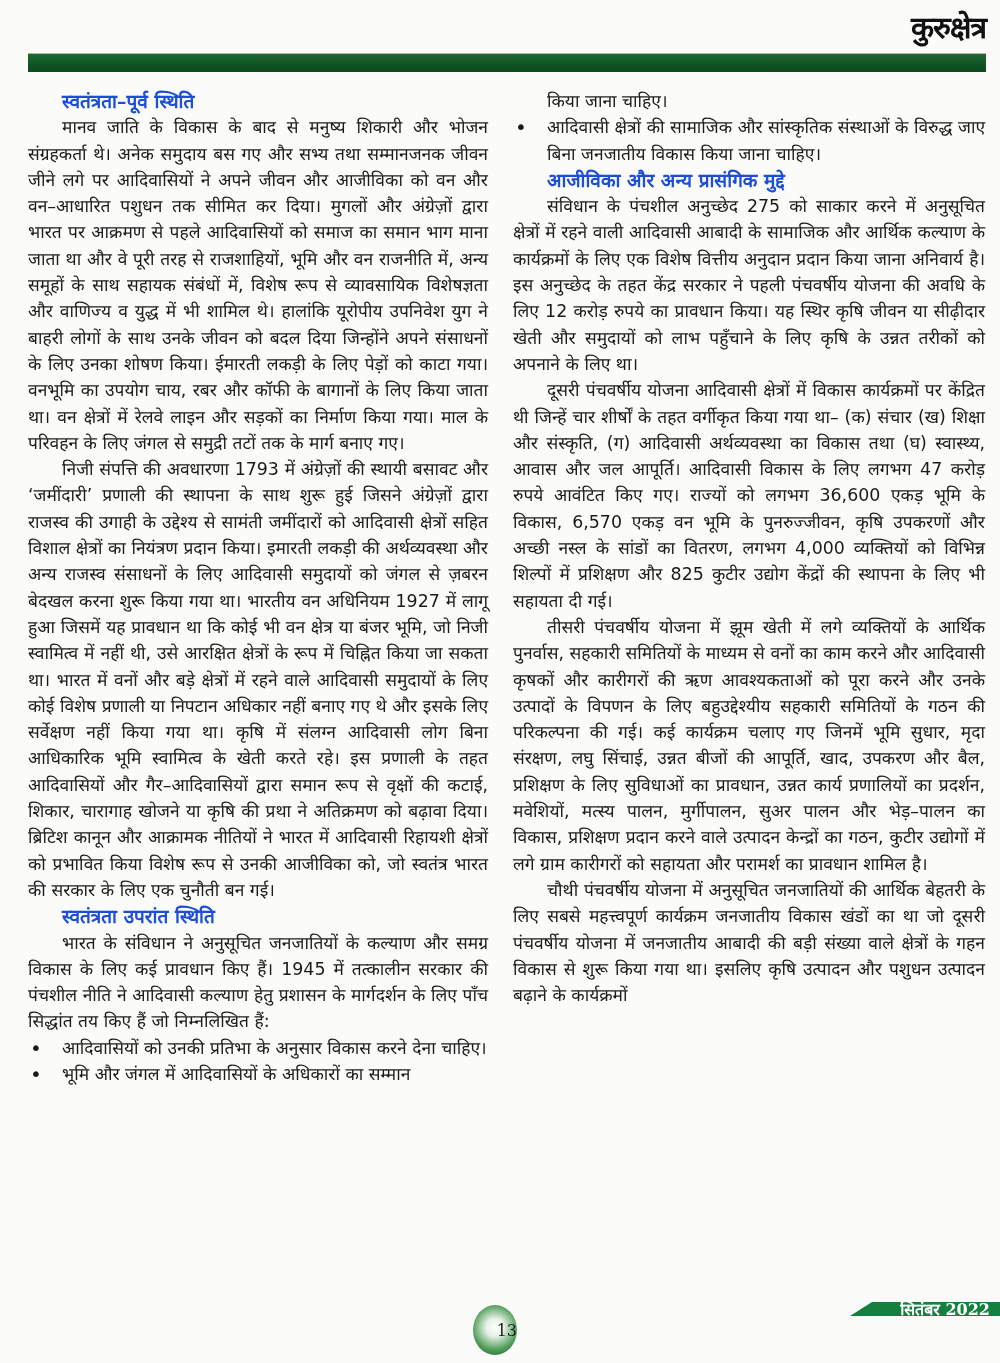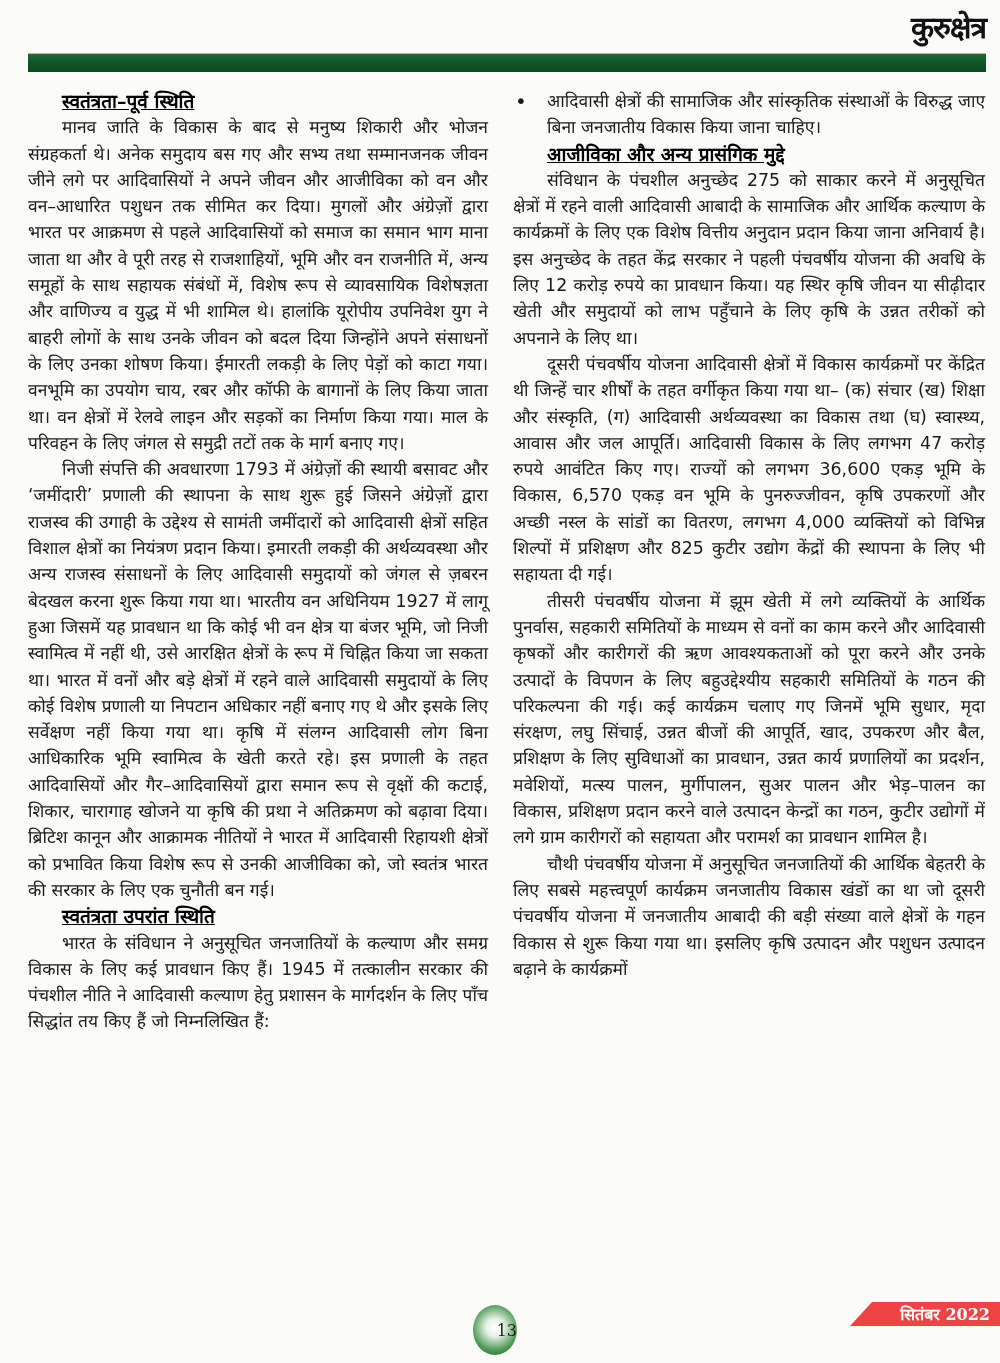--- a/index.html
+++ b/index.html
@@ -7,51 +7,56 @@
   body { position: relative; font-family: "DejaVu Sans", sans-serif; color: #1a1a1a; }
 
   .masthead { position: absolute; top: 6px; right: 14px; font-family: "DejaVu Serif", serif; font-size: 30px; font-weight: bold; color: #111; letter-spacing: -1px; text-align: right; }
   .green-bar { position: absolute; top: 53px; left: 28px; width: 958px; height: 19px;
     background: linear-gradient(180deg, #1d6b33 0%, #0f5425 55%, #0c4a20 100%); border-top: 1px solid #b8c94a; }
 
   .col { position: absolute; top: 88px; font-size: 17.4px; line-height: 26.3px; text-align: justify; }
   .col-left { left: 28px; width: 460px; }
   .col-right { left: 513px; width: 472px; }
 
-  .heading { font-family: "DejaVu Serif", serif; font-weight: bold; color: #000000; font-size: 19px; line-height: 26.3px; padding-left: 34px; text-decoration: underline; }
+  .heading { font-family: "DejaVu Serif", serif; font-weight: bold; color: #1d4ed8; font-size: 19px; line-height: 26.3px; padding-left: 34px; }
   .para { text-indent: 34px; }
   .bullets { list-style: none; }
   .bullets li { position: relative; padding-left: 34px; }
   .bullets li::before { content: "\2022"; position: absolute; left: 2px; top: 0; font-size: 20px; }
   .cont { padding-left: 34px; }
 
   .page-num { position: absolute; left: 473px; top: 1305px; width: 44px; height: 50px; border-radius: 50%;
     background: radial-gradient(circle at 50% 45%, #ffffff 0%, #e7f2e7 25%, #4d9a55 65%, #1a5a25 100%);
     display: flex; align-items: center; justify-content: flex-end;
     font-family: "DejaVu Serif", serif; font-size: 16px; color: #1a1a1a; }
-  .date-tab { position: absolute; right: 0; top: 1302px; width: 150px; height: 24px; background: #ef4444;
+  .date-tab { position: absolute; right: 0; top: 1302px; width: 150px; height: 14px; background: #15803d;
     clip-path: polygon(22px 0, 100% 0, 100% 100%, 0 100%);
     color: #fff; font-family: "DejaVu Serif", serif; font-weight: bold; font-size: 16px;
     display: flex; align-items: center; justify-content: flex-end; padding-right: 10px; }
 </style>
 </head>
 <body>
 
 <div class="masthead">कुरुक्षेत्र</div>
 <div class="green-bar"></div>
 
 <div class="col col-left">
   <div class="heading">स्वतंत्रता–पूर्व स्थिति</div>
   <p class="para">मानव जाति के विकास के बाद से मनुष्य शिकारी और भोजन संग्रहकर्ता थे। अनेक समुदाय बस गए और सभ्य तथा सम्मानजनक जीवन जीने लगे पर आदिवासियों ने अपने जीवन और आजीविका को वन और वन–आधारित पशुधन तक सीमित कर दिया। मुगलों और अंग्रेज़ों द्वारा भारत पर आक्रमण से पहले आदिवासियों को समाज का समान भाग माना जाता था और वे पूरी तरह से राजशाहियों, भूमि और वन राजनीति में, अन्य समूहों के साथ सहायक संबंधों में, विशेष रूप से व्यावसायिक विशेषज्ञता और वाणिज्य व युद्ध में भी शामिल थे। हालांकि यूरोपीय उपनिवेश युग ने बाहरी लोगों के साथ उनके जीवन को बदल दिया जिन्होंने अपने संसाधनों के लिए उनका शोषण किया। ईमारती लकड़ी के लिए पेड़ों को काटा गया। वनभूमि का उपयोग चाय, रबर और कॉफी के बागानों के लिए किया जाता था। वन क्षेत्रों में रेलवे लाइन और सड़कों का निर्माण किया गया। माल के परिवहन के लिए जंगल से समुद्री तटों तक के मार्ग बनाए गए।</p>
   <p class="para">निजी संपत्ति की अवधारणा 1793 में अंग्रेज़ों की स्थायी बसावट और ‘जमींदारी’ प्रणाली की स्थापना के साथ शुरू हुई जिसने अंग्रेज़ों द्वारा राजस्व की उगाही के उद्देश्य से सामंती जमींदारों को आदिवासी क्षेत्रों सहित विशाल क्षेत्रों का नियंत्रण प्रदान किया। इमारती लकड़ी की अर्थव्यवस्था और अन्य राजस्व संसाधनों के लिए आदिवासी समुदायों को जंगल से ज़बरन बेदखल करना शुरू किया गया था। भारतीय वन अधिनियम 1927 में लागू हुआ जिसमें यह प्रावधान था कि कोई भी वन क्षेत्र या बंजर भूमि, जो निजी स्वामित्व में नहीं थी, उसे आरक्षित क्षेत्रों के रूप में चिह्नित किया जा सकता था। भारत में वनों और बड़े क्षेत्रों में रहने वाले आदिवासी समुदायों के लिए कोई विशेष प्रणाली या निपटान अधिकार नहीं बनाए गए थे और इसके लिए सर्वेक्षण नहीं किया गया था। कृषि में संलग्न आदिवासी लोग बिना आधिकारिक भूमि स्वामित्व के खेती करते रहे। इस प्रणाली के तहत आदिवासियों और गैर–आदिवासियों द्वारा समान रूप से वृक्षों की कटाई, शिकार, चारागाह खोजने या कृषि की प्रथा ने अतिक्रमण को बढ़ावा दिया। ब्रिटिश कानून और आक्रामक नीतियों ने भारत में आदिवासी रिहायशी क्षेत्रों को प्रभावित किया विशेष रूप से उनकी आजीविका को, जो स्वतंत्र भारत की सरकार के लिए एक चुनौती बन गई।</p>
   <div class="heading">स्वतंत्रता उपरांत स्थिति</div>
   <p class="para">भारत के संविधान ने अनुसूचित जनजातियों के कल्याण और समग्र विकास के लिए कई प्रावधान किए हैं। 1945 में तत्कालीन सरकार की पंचशील नीति ने आदिवासी कल्याण हेतु प्रशासन के मार्गदर्शन के लिए पाँच सिद्धांत तय किए हैं जो निम्नलिखित हैं:</p>
+  <ul class="bullets">
+    <li>आदिवासियों को उनकी प्रतिभा के अनुसार विकास करने देना चाहिए।</li>
+    <li>भूमि और जंगल में आदिवासियों के अधिकारों का सम्मान</li>
+  </ul>
 </div>
 
 <div class="col col-right">
+  <div class="cont">किया जाना चाहिए।</div>
   <ul class="bullets">
     <li>आदिवासी क्षेत्रों की सामाजिक और सांस्कृतिक संस्थाओं के विरुद्ध जाए बिना जनजातीय विकास किया जाना चाहिए।</li>
   </ul>
   <div class="heading">आजीविका और अन्य प्रासंगिक मुद्दे</div>
   <p class="para">संविधान के पंचशील अनुच्छेद 275 को साकार करने में अनुसूचित क्षेत्रों में रहने वाली आदिवासी आबादी के सामाजिक और आर्थिक कल्याण के कार्यक्रमों के लिए एक विशेष वित्तीय अनुदान प्रदान किया जाना अनिवार्य है। इस अनुच्छेद के तहत केंद्र सरकार ने पहली पंचवर्षीय योजना की अवधि के लिए 12 करोड़ रुपये का प्रावधान किया। यह स्थिर कृषि जीवन या सीढ़ीदार खेती और समुदायों को लाभ पहुँचाने के लिए कृषि के उन्नत तरीकों को अपनाने के लिए था।</p>
   <p class="para">दूसरी पंचवर्षीय योजना आदिवासी क्षेत्रों में विकास कार्यक्रमों पर केंद्रित थी जिन्हें चार शीर्षों के तहत वर्गीकृत किया गया था– (क) संचार (ख) शिक्षा और संस्कृति, (ग) आदिवासी अर्थव्यवस्था का विकास तथा (घ) स्वास्थ्य, आवास और जल आपूर्ति। आदिवासी विकास के लिए लगभग 47 करोड़ रुपये आवंटित किए गए। राज्यों को लगभग 36,600 एकड़ भूमि के विकास, 6,570 एकड़ वन भूमि के पुनरुज्जीवन, कृषि उपकरणों और अच्छी नस्ल के सांडों का वितरण, लगभग 4,000 व्यक्तियों को विभिन्न शिल्पों में प्रशिक्षण और 825 कुटीर उद्योग केंद्रों की स्थापना के लिए भी सहायता दी गई।</p>
   <p class="para">तीसरी पंचवर्षीय योजना में झूम खेती में लगे व्यक्तियों के आर्थिक पुनर्वास, सहकारी समितियों के माध्यम से वनों का काम करने और आदिवासी कृषकों और कारीगरों की ऋण आवश्यकताओं को पूरा करने और उनके उत्पादों के विपणन के लिए बहुउद्देश्यीय सहकारी समितियों के गठन की परिकल्पना की गई। कई कार्यक्रम चलाए गए जिनमें भूमि सुधार, मृदा संरक्षण, लघु सिंचाई, उन्नत बीजों की आपूर्ति, खाद, उपकरण और बैल, प्रशिक्षण के लिए सुविधाओं का प्रावधान, उन्नत कार्य प्रणालियों का प्रदर्शन, मवेशियों, मत्स्य पालन, मुर्गीपालन, सुअर पालन और भेड़–पालन का विकास, प्रशिक्षण प्रदान करने वाले उत्पादन केन्द्रों का गठन, कुटीर उद्योगों में लगे ग्राम कारीगरों को सहायता और परामर्श का प्रावधान शामिल है।</p>
   <p class="para">चौथी पंचवर्षीय योजना में अनुसूचित जनजातियों की आर्थिक बेहतरी के लिए सबसे महत्त्वपूर्ण कार्यक्रम जनजातीय विकास खंडों का था जो दूसरी पंचवर्षीय योजना में जनजातीय आबादी की बड़ी संख्या वाले क्षेत्रों के गहन विकास से शुरू किया गया था। इसलिए कृषि उत्पादन और पशुधन उत्पादन बढ़ाने के कार्यक्रमों</p>
 </div>
 

